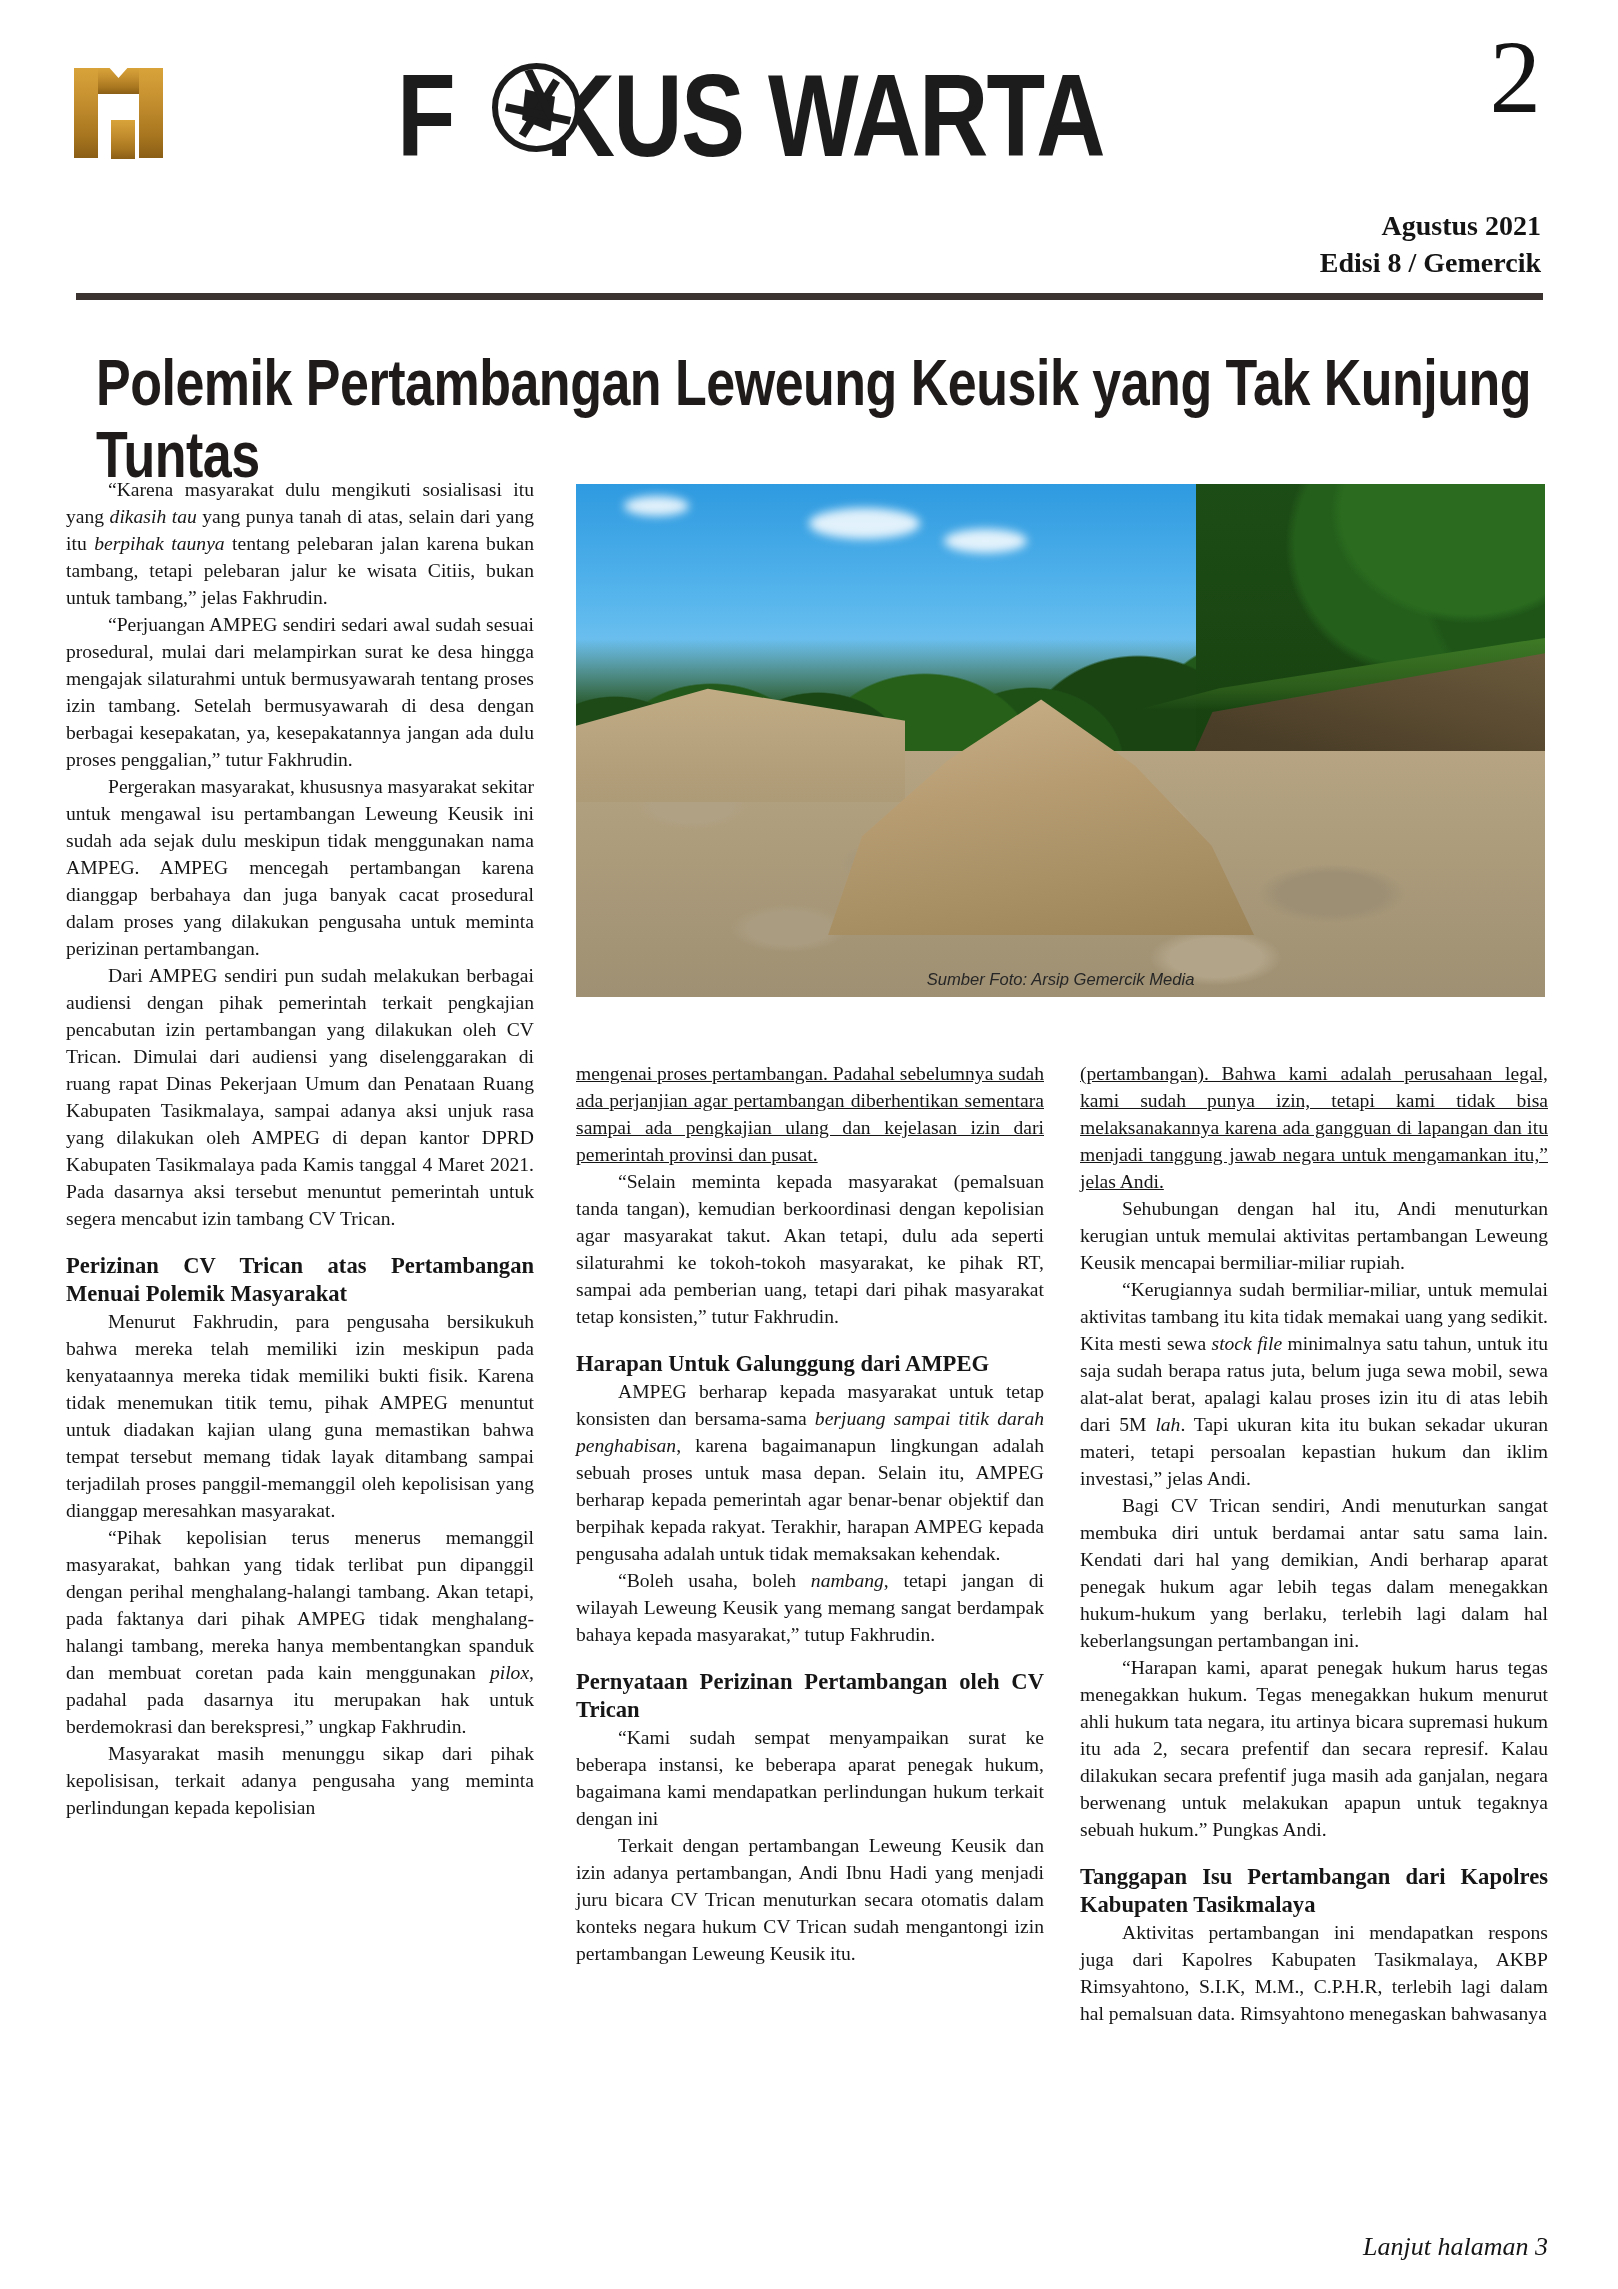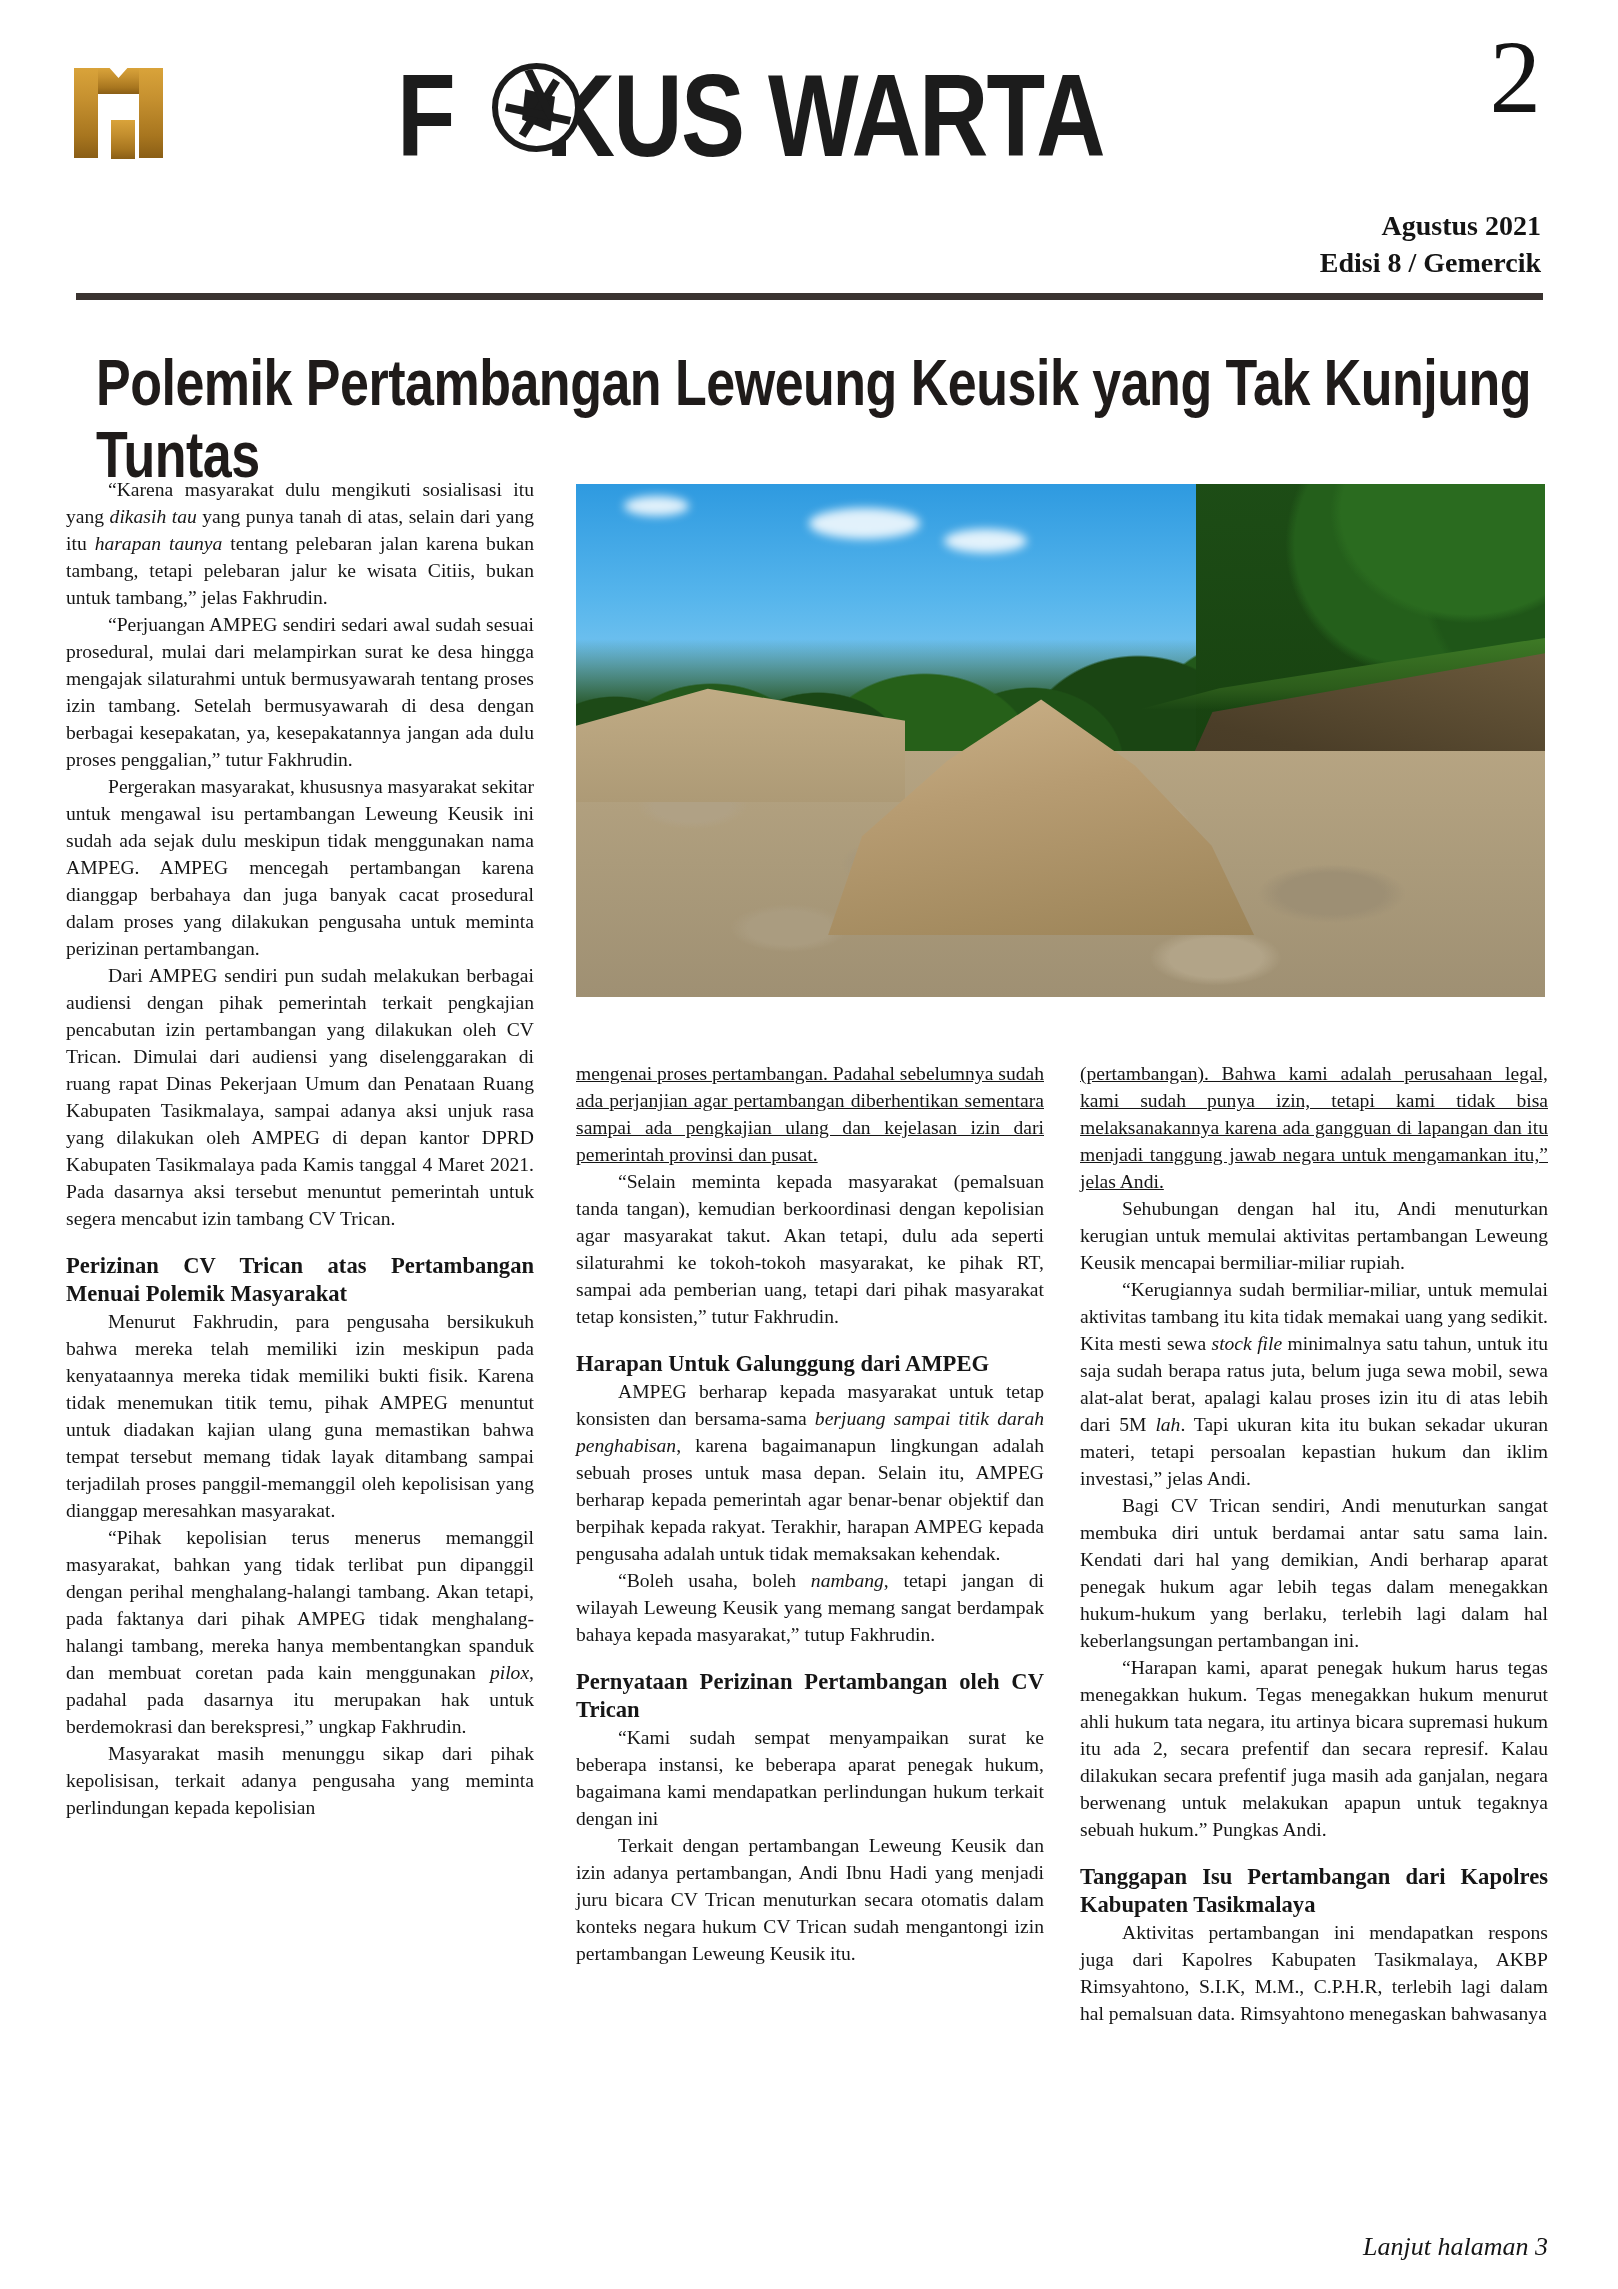--- a/index.html
+++ b/index.html
@@ -302,24 +302,25 @@
         <span class="cloud c3"></span>
     </div>
     <div class="treeline"></div>
     <div class="palm"></div>
     <div class="bank-grass"></div>
     <div class="bank"></div>
     <div class="ground"></div>
     <div class="ground-left"></div>
     <div class="mound"></div>
   </div>
+  <div class="photo-caption">Sumber Foto: Arsip Gemercik Media</div>
 </div>
 
 <div class="col" id="col1">
-  <p><span>“Karena masyarakat dulu mengikuti sosialisasi itu yang </span><em>dikasih tau</em><span> yang punya tanah di atas, selain dari yang itu </span><em>harapan taunya</em><span> tentang pelebaran jalan karena bukan tambang, tetapi pelebaran jalur ke wisata Citiis, bukan untuk tambang,” jelas Fakhrudin.</span></p>
+  <p><span>“Karena masyarakat dulu mengikuti sosialisasi itu yang </span><em>dikasih tau</em><span> yang punya tanah di atas, selain dari yang itu </span><em>berpihak taunya</em><span> tentang pelebaran jalan karena bukan tambang, tetapi pelebaran jalur ke wisata Citiis, bukan untuk tambang,” jelas Fakhrudin.</span></p>
 
   <p>“Perjuangan AMPEG sendiri sedari awal sudah sesuai prosedural, mulai dari melampirkan surat ke desa hingga mengajak silaturahmi untuk bermusyawarah tentang proses izin tambang. Setelah bermusyawarah di desa dengan berbagai kesepakatan, ya, kesepakatannya jangan ada dulu proses penggalian,” tutur Fakhrudin.</p>
   <p>Pergerakan masyarakat, khususnya masyarakat sekitar untuk mengawal isu pertambangan Leweung Keusik ini sudah ada sejak dulu meskipun tidak menggunakan nama AMPEG. AMPEG mencegah pertambangan karena dianggap berbahaya dan juga banyak cacat prosedural dalam proses yang dilakukan pengusaha untuk meminta perizinan pertambangan.</p>
   <p>Dari AMPEG sendiri pun sudah melakukan berbagai audiensi dengan pihak pemerintah terkait pengkajian pencabutan izin pertambangan yang dilakukan oleh CV Trican. Dimulai dari audiensi yang diselenggarakan di ruang rapat Dinas Pekerjaan Umum dan Penataan Ruang Kabupaten Tasikmalaya, sampai adanya aksi unjuk rasa yang dilakukan oleh AMPEG di depan kantor DPRD Kabupaten Tasikmalaya pada Kamis tanggal 4 Maret 2021. Pada dasarnya aksi tersebut menuntut pemerintah untuk segera mencabut izin tambang CV Trican.</p>
 
   <h3>Perizinan CV Trican atas Pertambangan Menuai Polemik Masyarakat</h3>
   <p>Menurut Fakhrudin, para pengusaha bersikukuh bahwa mereka telah memiliki izin meskipun pada kenyataannya mereka tidak memiliki bukti fisik. Karena tidak menemukan titik temu, pihak AMPEG menuntut untuk diadakan kajian ulang guna memastikan bahwa tempat tersebut memang tidak layak ditambang sampai terjadilah proses panggil-memanggil oleh kepolisisan yang dianggap meresahkan masyarakat.</p>
   <p><span>“Pihak kepolisian terus menerus memanggil masyarakat, bahkan yang tidak terlibat pun dipanggil dengan perihal menghalang-halangi tambang. Akan tetapi, pada faktanya dari pihak AMPEG tidak menghalang-halangi tambang, mereka hanya membentangkan spanduk dan membuat coretan pada kain menggunakan </span><em>pilox</em><span>, padahal pada dasarnya itu merupakan hak untuk berdemokrasi dan berekspresi,” ungkap Fakhrudin.</span></p>
   <p>Masyarakat masih menunggu sikap dari pihak kepolisisan, terkait adanya pengusaha yang meminta perlindungan kepada kepolisian</p>
 </div>

